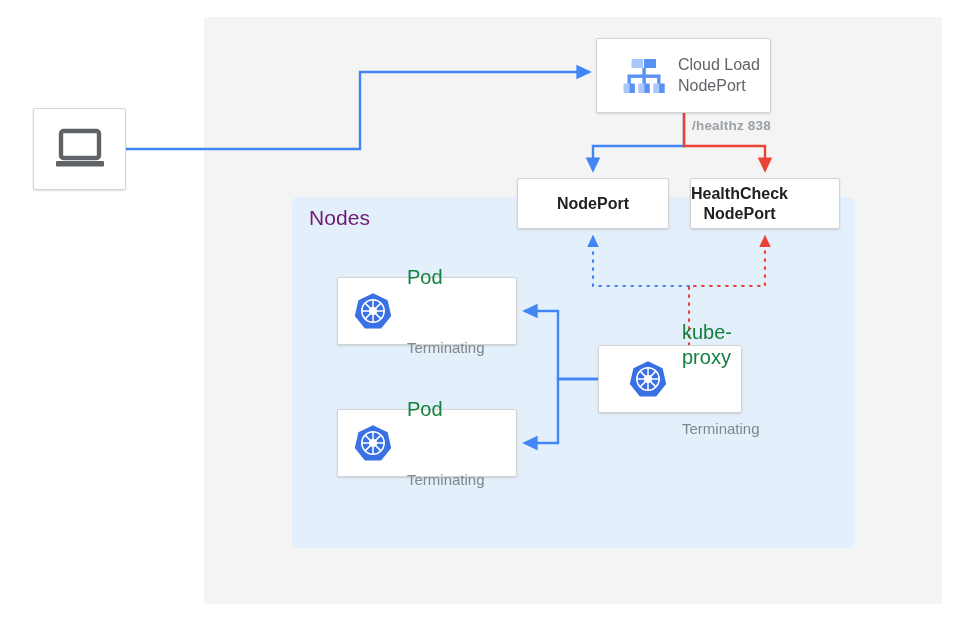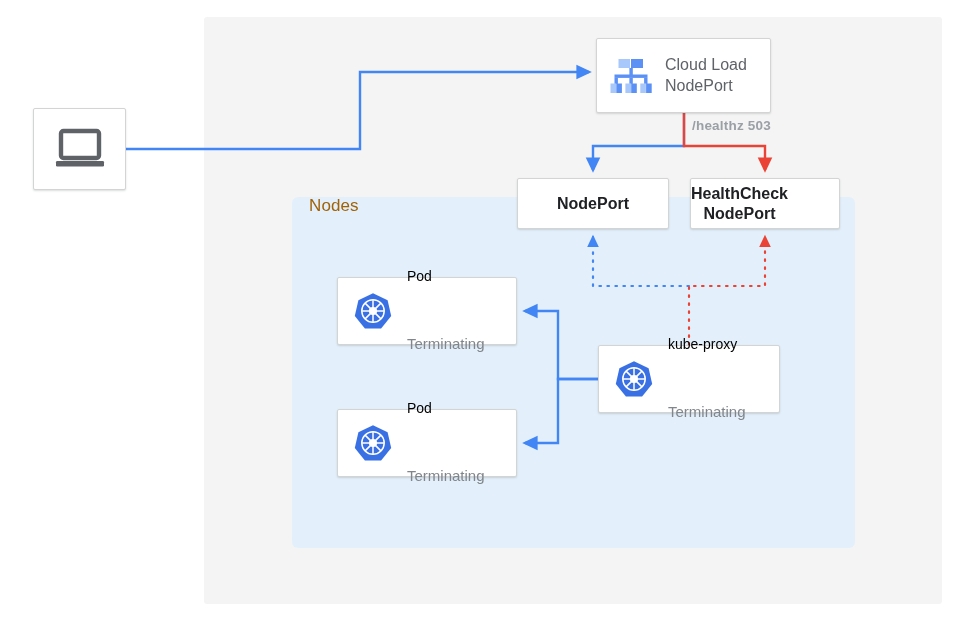--- a/index.html
+++ b/index.html
@@ -35,23 +35,23 @@
     left: 292px;
     top: 197px;
     width: 563px;
     height: 351px;
     background: #e3f0fb;
     border-radius: 6px;
   }
   .panel-nodes-label {
     position: absolute;
     left: 309px;
-    top: 196px;
-    font-size: 17px;
-    color: #a16207;
+    top: 206px;
+    font-size: 21px;
+    color: #701a75;
     letter-spacing: 0.1px;
   }
 
   
   #wires {
     position: absolute;
     left: 0;
     top: 0;
     width: 965px;
     height: 623px;
@@ -78,21 +78,21 @@
     height: 82px;
     justify-content: center;
   }
 
   
   .card-clb {
     left: 596px;
     top: 38px;
     width: 175px;
     height: 75px;
-    padding-left: 11px;
+    padding-left: 24px;
     gap: 11px;
   }
 
   
   .card-nodeport {
     left: 517px;
     top: 178px;
     width: 152px;
     height: 51px;
     justify-content: center;
@@ -126,36 +126,36 @@
     top: 409px;
     width: 180px;
     height: 68px;
     padding-left: 15px;
     gap: 14px;
   }
   
   .card-kubeproxy {
     left: 598px;
     top: 345px;
-    width: 182px;
+    width: 144px;
     height: 68px;
-    padding-left: 15px;
+    padding-left: 29px;
     gap: 14px;
     align-items: center;
   }
 
   .card-text {
     display: flex;
     flex-direction: column;
     justify-content: center;
     line-height: 1.28;
   }
   .card-title {
-    font-size: 14px;
-    color: #000000;
+    font-size: 20px;
+    color: #15803d;
   }
   .card-sub {
     font-size: 15px;
     color: #80868b;
     margin-top: 48px;
   }
   .clb-title {
     font-size: 16px;
     color: #5f6368;
     line-height: 1.3;
@@ -211,21 +211,21 @@
     <path d="M 684 113 L 684 146 L 765 146 L 765 170" fill="none" stroke="#ea4335" stroke-width="2.4" marker-end="url(#arrow-red)"></path>
 
     <path d="M 689 286 L 593 286 L 593 237" fill="none" stroke="#4285f4" stroke-width="2.2" stroke-dasharray="1.6 6.4" stroke-linecap="round" marker-end="url(#arrow-blue-sm)"></path>
 
     <path d="M 689 345 L 689 286 L 765 286 L 765 237" fill="none" stroke="#ea4335" stroke-width="2.2" stroke-dasharray="1.6 6.4" stroke-linecap="round" marker-end="url(#arrow-red-sm)"></path>
 
     <path d="M 598 379 L 558 379 L 558 311 L 525 311" fill="none" stroke="#4285f4" stroke-width="2.4" marker-end="url(#arrow-blue)"></path>
     <path d="M 598 379 L 558 379 L 558 443 L 525 443" fill="none" stroke="#4285f4" stroke-width="2.4" marker-end="url(#arrow-blue)"></path>
   </svg>
 
-  <div class="edge-label">/healthz 503</div>
+  <div class="edge-label">/healthz 838</div>
 
   <div class="card card-client">
     <span class="icon-wrap">
       <svg width="52" height="42" viewBox="0 0 52 42">
         <rect x="7" y="3" width="38" height="27" rx="2.5" fill="none" stroke="#5f6368" stroke-width="4.4"></rect>
         <rect x="2" y="33" width="48" height="5.5" rx="1.2" fill="#5f6368"></rect>
       </svg>
     </span>
   </div>
 

